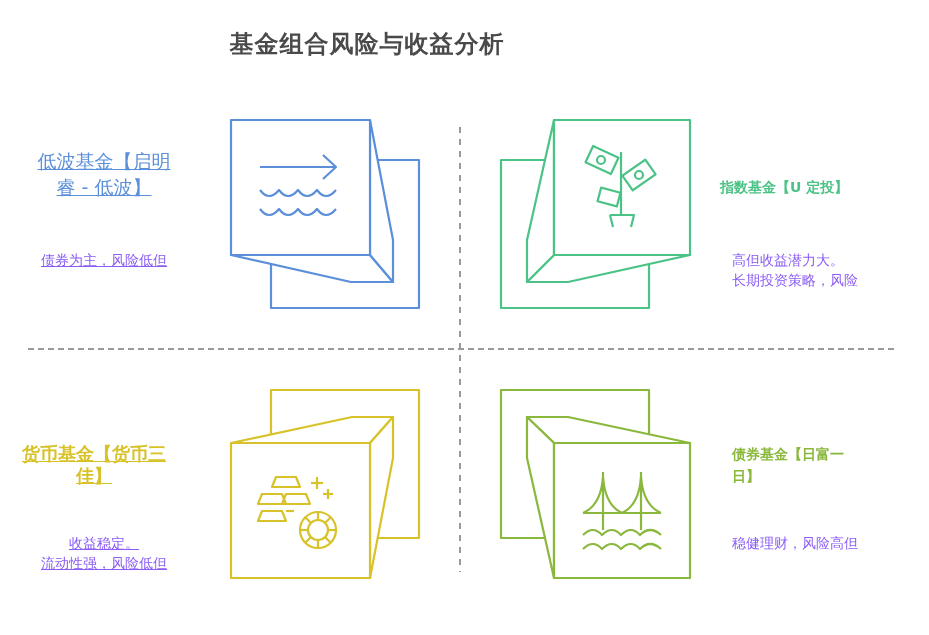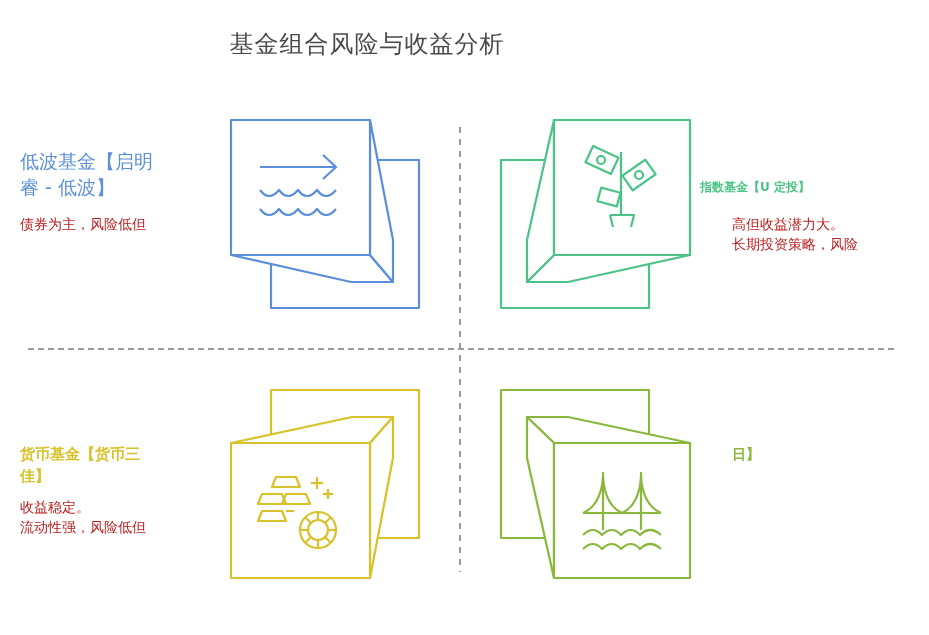--- a/index.html
+++ b/index.html
@@ -1,23 +1,23 @@
 <!DOCTYPE html>
 <html><head>
 <meta charset="utf-8">
 <style>
   html, body { margin:0; padding:0; background:#ffffff; }
   body { width:929px; height:635px; position:relative; overflow:hidden;
          font-family:"DejaVu Sans","Liberation Sans",sans-serif; }
   .title { position:absolute; left:0; top:28px; width:734px; text-align:center;
-           font-size:24px; font-weight:normal; color:#4a4a4a; letter-spacing:1px; }
+           font-size:24px; font-weight:bold; color:#4a4a4a; letter-spacing:1px; }
   svg.diagram { position:absolute; left:0; top:0; }
   .label { position:absolute; font-size:16px; line-height:22px; }
-  .desc { position:absolute; font-size:14px; line-height:20px; color:#b91c1c; }
-  .right { text-align:left; }
+  .desc { position:absolute; font-size:14px; line-height:20px; color:#8b5cf6;margin-top:36px; }
+  .right { text-align:center;text-decoration:underline; }
   .left { text-align:left; }
 </style>
 </head>
 <body>
 
 <div class="title">基金组合风险与收益分析</div>
 
 <svg class="diagram" width="929" height="635" viewBox="0 0 929 635">
 
   <line x1="460" y1="127" x2="460" y2="572" stroke="#9a9a9a" stroke-width="2" stroke-dasharray="6,6"></line>
@@ -97,34 +97,36 @@
 </svg>
 
 <div class="label right" style="left:20px; top:148px; width:168px; color:#5b8fd9; font-size:19px; line-height:26px;">
   <div>低波基金【启明</div>
   <div>睿 - 低波】</div>
 </div>
 <div class="desc right" style="left:20px; top:214px; width:168px;">
   <div>债券为主，风险低但</div>
 </div>
 
-<div class="label left" style="left:700px; top:176px; width:180px; color:#4cc386; font-size:12px; font-weight:bold;">
+<div class="label left" style="left:720px; top:176px; width:180px; color:#4cc386; font-size:14px; font-weight:bold;">
   <div>指数基金【U 定投】</div>
 </div>
 <div class="desc left" style="left:732px; top:214px; width:180px;">
   <div>高但收益潜力大。</div>
   <div>长期投资策略，风险</div>
 </div>
 
-<div class="label right" style="left:20px; top:443px; width:148px; color:#d8c22a; font-size:15px; font-weight:bold;">
+<div class="label right" style="left:20px; top:443px; width:148px; color:#d8c22a; font-size:18px; font-weight:bold;">
   <div>货币基金【货币三</div>
   <div>佳】</div>
 </div>
 <div class="desc right" style="left:20px; top:497px; width:168px;">
   <div>收益稳定。</div>
   <div>流动性强，风险低但</div>
 </div>
 
 <div class="label left" style="left:732px; top:443px; width:150px; color:#8ab83c; font-size:14px; font-weight:bold;">
+  <div>债券基金【日富一</div>
   <div>日】</div>
 </div>
 <div class="desc left" style="left:732px; top:497px; width:180px;">
+  <div>稳健理财，风险高但</div>
 </div>
 
 </body></html>

